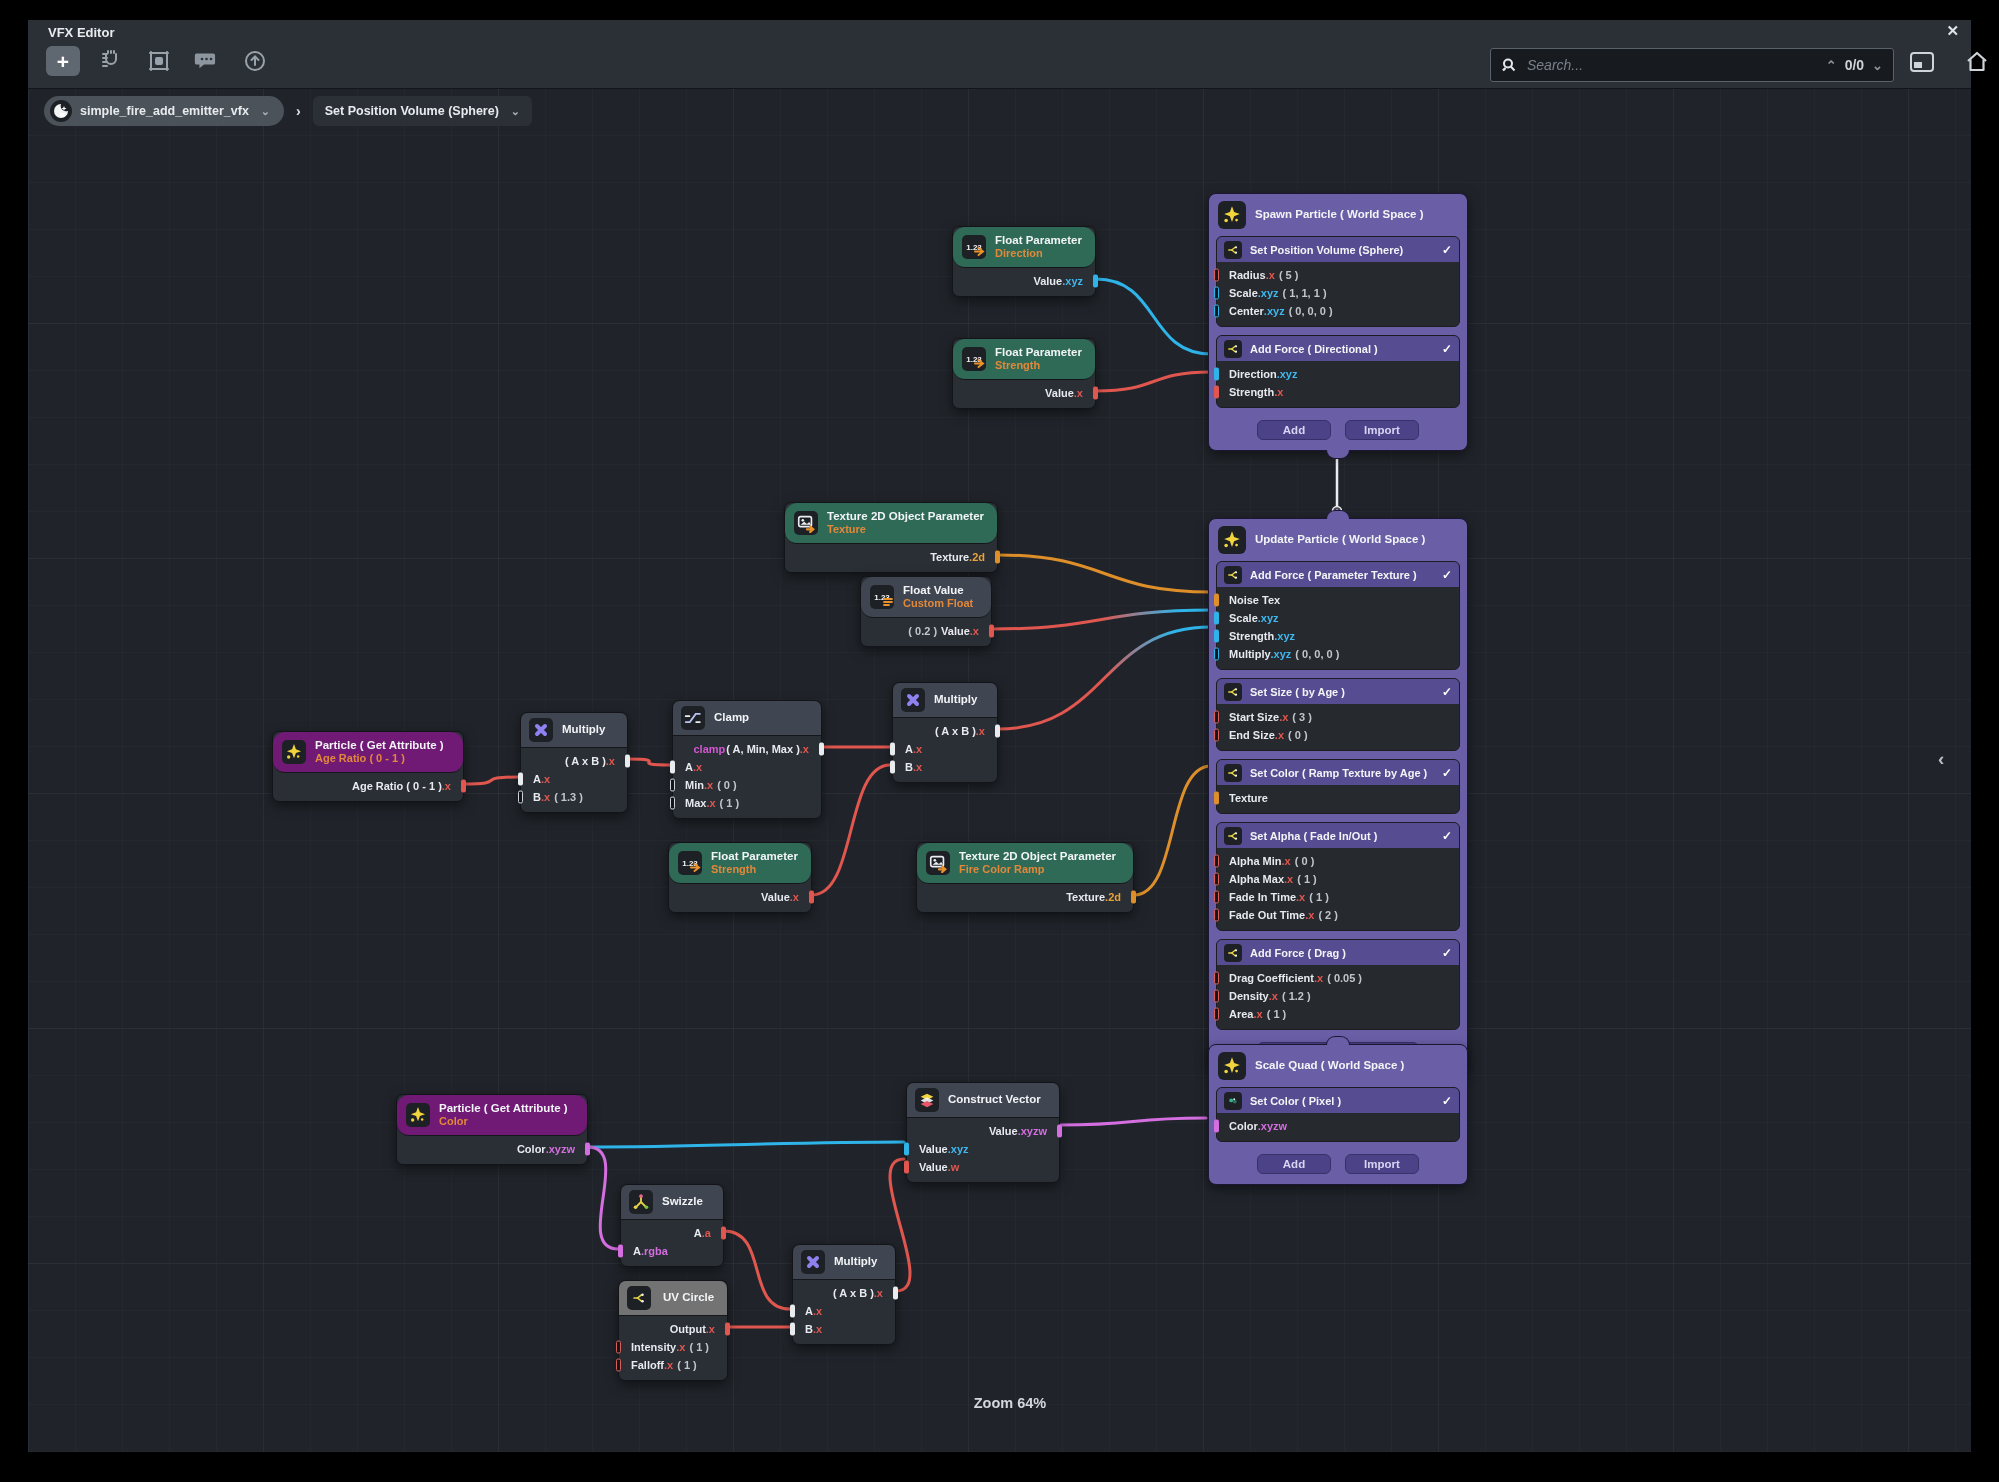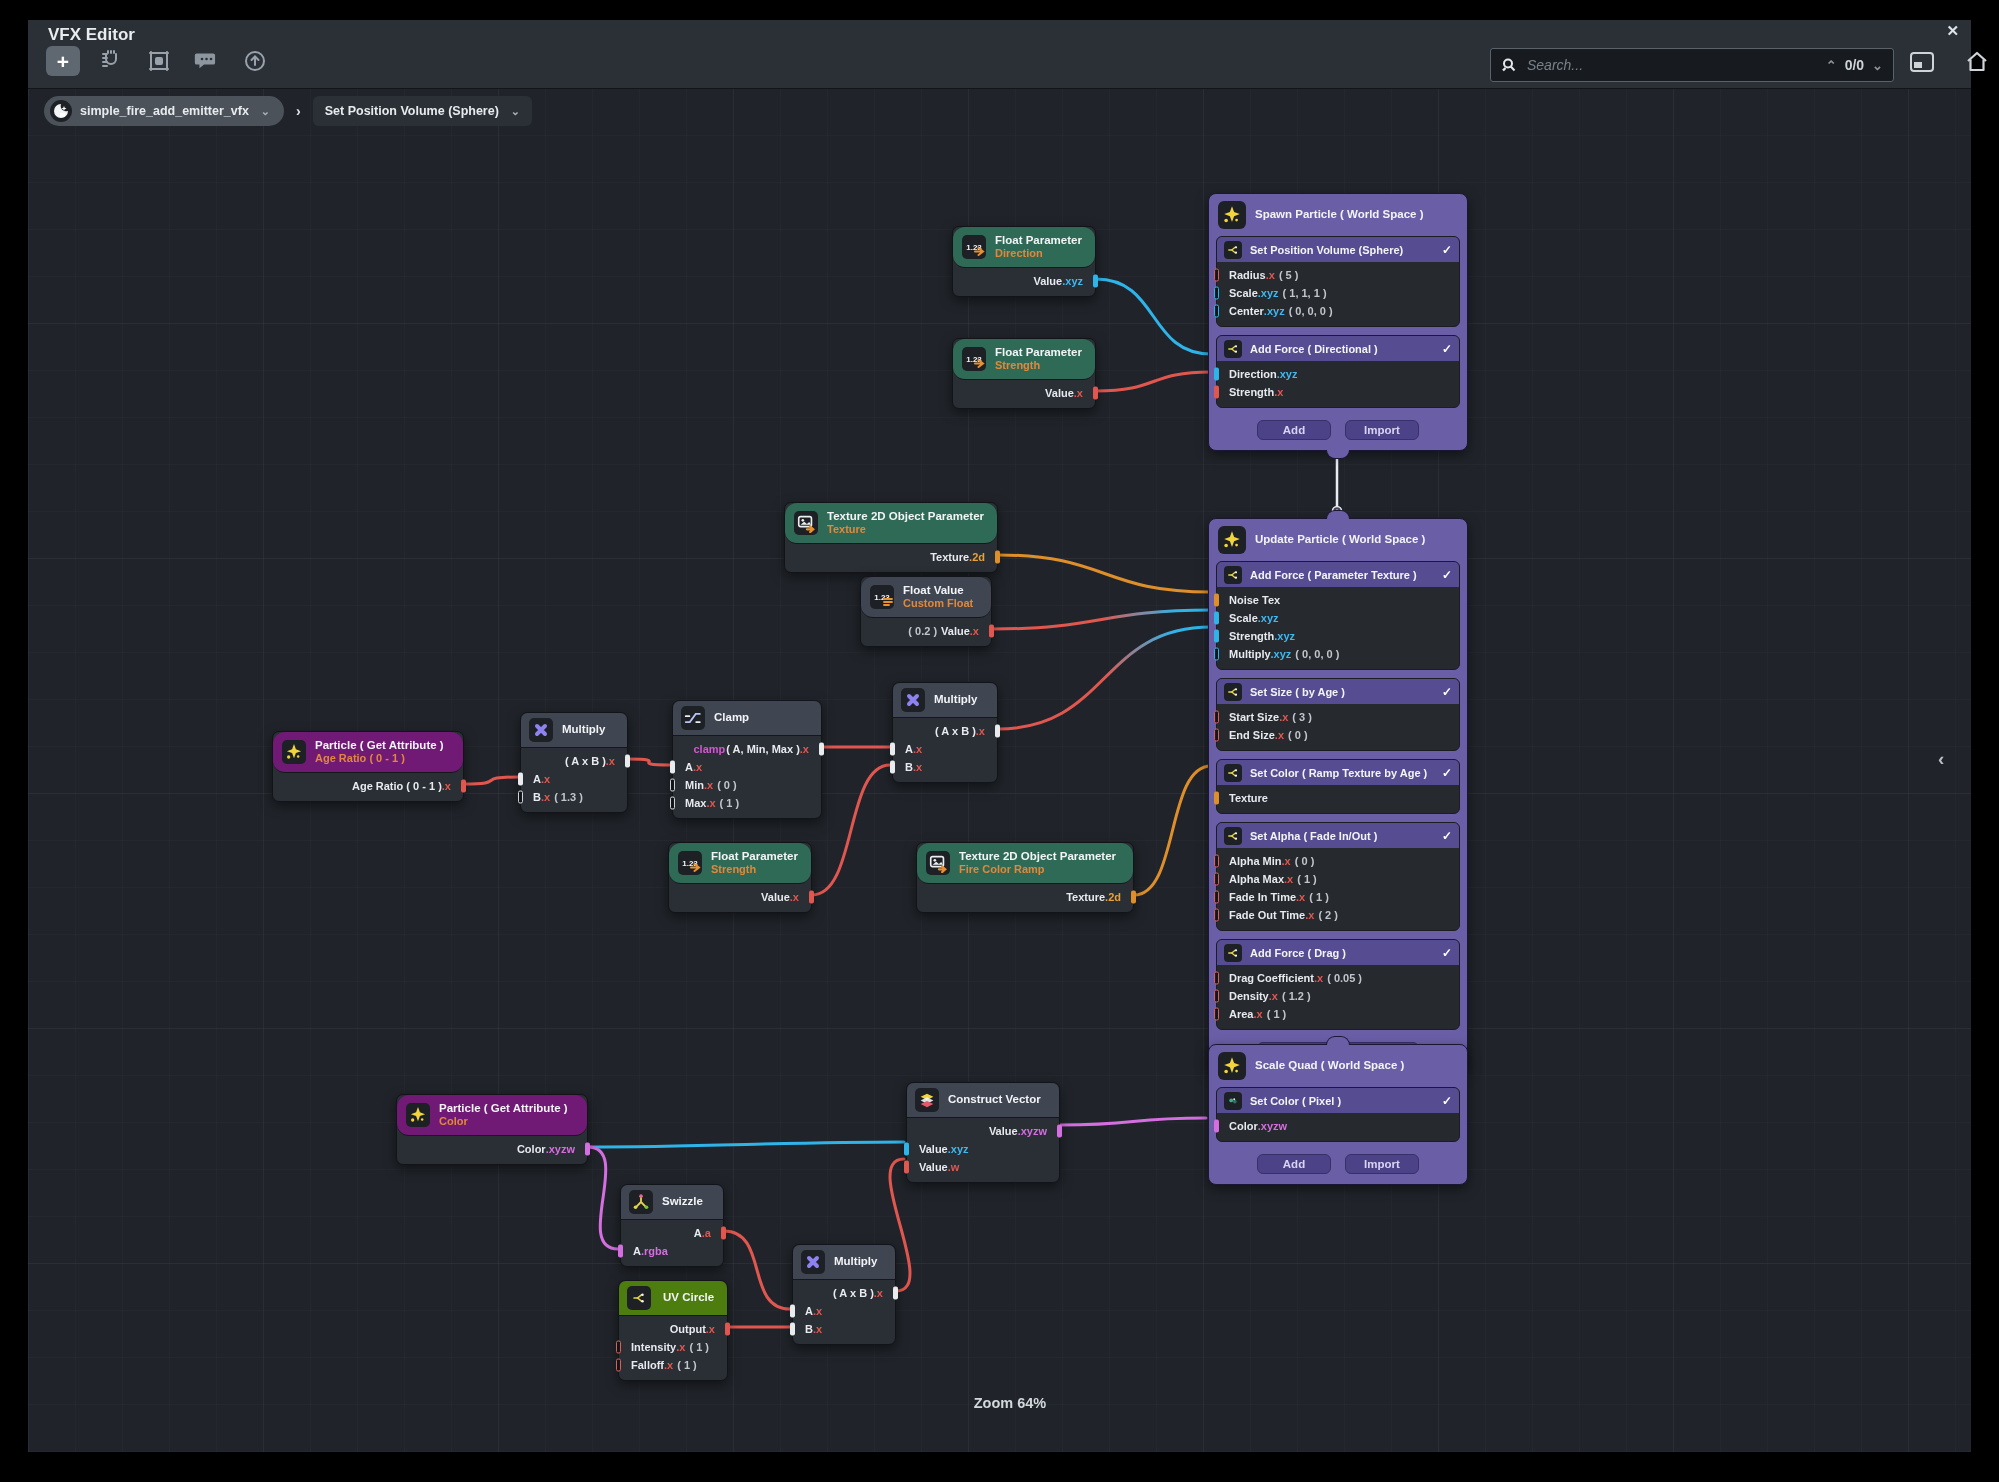--- a/index.html
+++ b/index.html
@@ -1,20 +1,20 @@
 <!DOCTYPE html>
 <html><head>
 <meta charset="utf-8">
 <style>
   html,body{margin:0;padding:0;background:#000;width:1999px;height:1482px;overflow:hidden;
     font-family:"Liberation Sans",sans-serif;-webkit-font-smoothing:antialiased;}
   #stage{position:absolute;left:0;top:0;width:1999px;height:1482px;background:#000;}
   
   #chrome{position:absolute;left:28px;top:20px;width:1943px;height:68px;background:#2a3036;border-bottom:1px solid #131619;}
-  #win-title{position:absolute;left:20px;top:5px;font-size:17px;font-weight:700;color:#e9ecef;}
+  #win-title{position:absolute;left:20px;top:5px;font-size:13px;font-weight:700;color:#e9ecef;}
   #close-btn{position:absolute;right:12px;top:2px;font-size:15px;font-weight:700;color:#dfe3e7;cursor:pointer;}
   #tools{position:absolute;left:18px;top:26px;display:flex;align-items:center;gap:14px;}
   .tbtn{width:34px;height:30px;border-radius:6px;display:flex;align-items:center;justify-content:center;}
   .tbtn.primary{background:#5f6871;color:#fff;font-size:21px;font-weight:700;line-height:1;}
   .tbtn svg{display:block;}
   #searchbar{position:absolute;left:1462px;top:28px;width:404px;height:34px;background:#171a1e;border:1px solid #59616b;
     border-radius:3px;display:flex;align-items:center;padding:0 10px;box-sizing:border-box;gap:8px;}
   #searchbar input{flex:1;background:transparent;border:none;outline:none;color:#aab1b8;font-style:italic;
     font-size:14px;font-family:"Liberation Sans",sans-serif;}
   #searchbar input::placeholder{color:#79818a;font-style:italic;}
@@ -42,21 +42,21 @@
   #crumb-sep{color:#dfe3e7;font-size:14px;font-weight:700;}
   .vfx-logo{width:22px;height:22px;border-radius:50%;background:#1d2126;display:flex;align-items:center;justify-content:center;}
   
   .node{position:absolute;background:#2a2e35;border:1px solid #121419;border-radius:7px;
     box-shadow:0 4px 12px rgba(0,0,0,.5);color:#e7eaee;font-size:11px;font-weight:700;}
   .node.ctx{background:#6a5fa7;border-radius:8px;border-color:#1b1633;}
   .n-head{display:flex;align-items:center;gap:9px;padding:0 9px;border-bottom:1px solid #15171a;
     border-radius:7px 7px 0 0;}
   .n-head.h1{height:34px;padding-left:8px;}.n-head.h2{height:40px;border-radius:12px;}
   .h-green{background:#2e6a56;}.h-gray{background:#3f4551;}.h-warm{background:#701a75;}
-  .h-maroon{background:#4d7c0f;gap:12px;}
+  .h-maroon{background:#737373;gap:12px;}
   .ctx .n-head{background:transparent;border-bottom:none;height:42px;border-radius:8px 8px 0 0;}
   .tt{display:flex;flex-direction:column;line-height:1.15;}
   .tt .t{color:#f2f4f6;font-size:11.5px;}
   .tt .sub{color:#e2883a;font-size:11px;}
   .tile{position:relative;background:#1d2024;border-radius:5px;flex:0 0 auto;
     display:flex;align-items:center;justify-content:center;}
   .tile.op{width:24px;height:24px;}
   .tile.big{width:28px;height:28px;border-radius:6px;}
   .ficon{color:#f2f4f6;font-size:8px;font-weight:700;letter-spacing:0;}
   .farr{position:absolute;right:1px;bottom:1px;}

